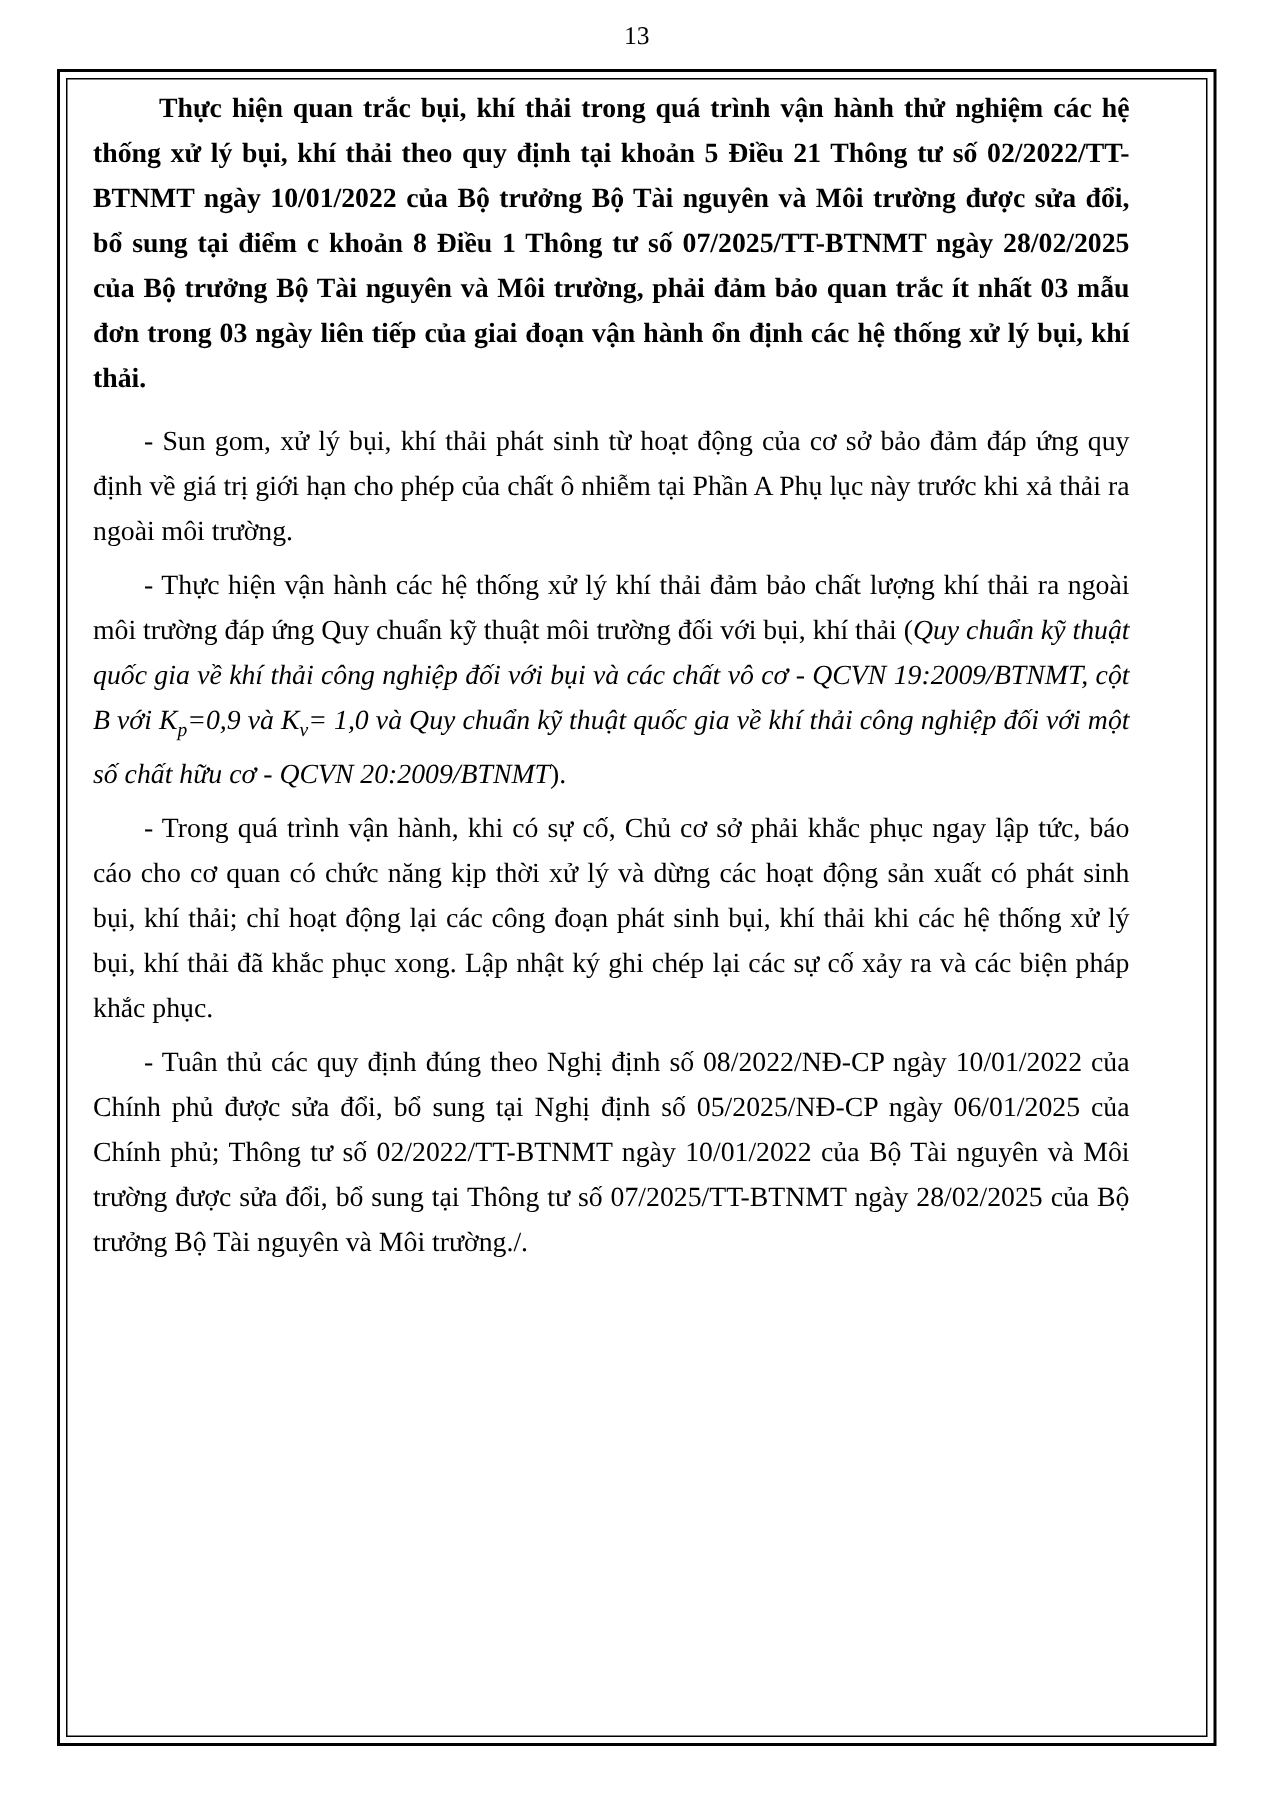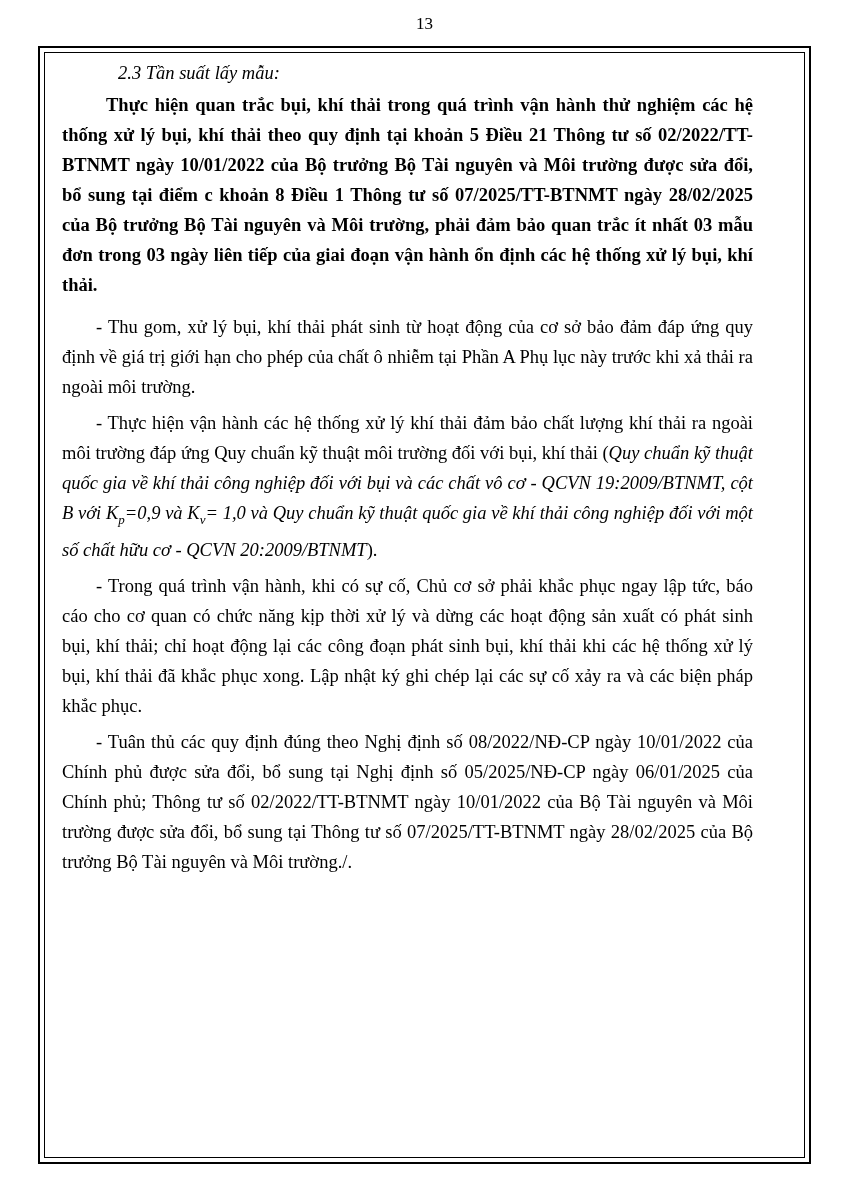--- a/index.html
+++ b/index.html
@@ -97,30 +97,29 @@
 <div class="page">
 
   <div class="page-number">13</div>
 
   <div class="frame-outer">
     <div class="frame-inner"></div>
   </div>
 
   <div class="content">
 
-    <p class="heading-italic">2.3 Tần suất lấy mẫu:</p>
 
     <p class="indent">Thực hiện quan trắc bụi, khí thải trong quá trình vận hành thử nghiệm các hệ thống xử lý bụi, khí thải theo quy định tại khoản 5 Điều 21 Thông tư số 02/2022/TT-BTNMT ngày 10/01/2022 của Bộ trưởng Bộ Tài nguyên và Môi trường được sửa đổi, bổ sung tại điểm c khoản 8 Điều 1 Thông tư số 07/2025/TT-BTNMT ngày 28/02/2025 của Bộ trưởng Bộ Tài nguyên và Môi trường, phải đảm bảo quan trắc ít nhất 03 mẫu đơn trong 03 ngày liên tiếp của giai đoạn vận hành ổn định các hệ thống xử lý bụi, khí thải.</p>
 
     <div class="gap"></div>
 
 
     <div class="gap"></div>
 
-    <p class="indent-dash">- Thu gom, xử lý bụi, khí thải phát sinh từ hoạt động của cơ sở bảo đảm đáp ứng quy định về giá trị giới hạn cho phép của chất ô nhiễm tại Phần A Phụ lục này trước khi xả thải ra ngoài môi trường.</p>
+    <p class="indent-dash">- Sun gom, xử lý bụi, khí thải phát sinh từ hoạt động của cơ sở bảo đảm đáp ứng quy định về giá trị giới hạn cho phép của chất ô nhiễm tại Phần A Phụ lục này trước khi xả thải ra ngoài môi trường.</p>
 
     <div class="gap"></div>
 
     <p class="indent-dash"><span>- Thực hiện vận hành các hệ thống xử lý khí thải đảm bảo chất lượng khí thải ra ngoài môi trường đáp ứng Quy chuẩn kỹ thuật môi trường đối với bụi, khí thải (</span><span class="it">Quy chuẩn kỹ thuật quốc gia về khí thải công nghiệp đối với bụi và các chất vô cơ - QCVN 19:2009/BTNMT, cột B với K</span><span class="sub">p</span><span class="it">=0,9 và K</span><span class="sub">v</span><span class="it">= 1,0 và Quy chuẩn kỹ thuật quốc gia về khí thải công nghiệp đối với một số chất hữu cơ - QCVN 20:2009/BTNMT</span><span>).</span></p>
 
     <div class="gap"></div>
 
     <p class="indent-dash">- Trong quá trình vận hành, khi có sự cố, Chủ cơ sở phải khắc phục ngay lập tức, báo cáo cho cơ quan có chức năng kịp thời xử lý và dừng các hoạt động sản xuất có phát sinh bụi, khí thải; chỉ hoạt động lại các công đoạn phát sinh bụi, khí thải khi các hệ thống xử lý bụi, khí thải đã khắc phục xong. Lập nhật ký ghi chép lại các sự cố xảy ra và các biện pháp khắc phục.</p>
 
     <div class="gap"></div>

